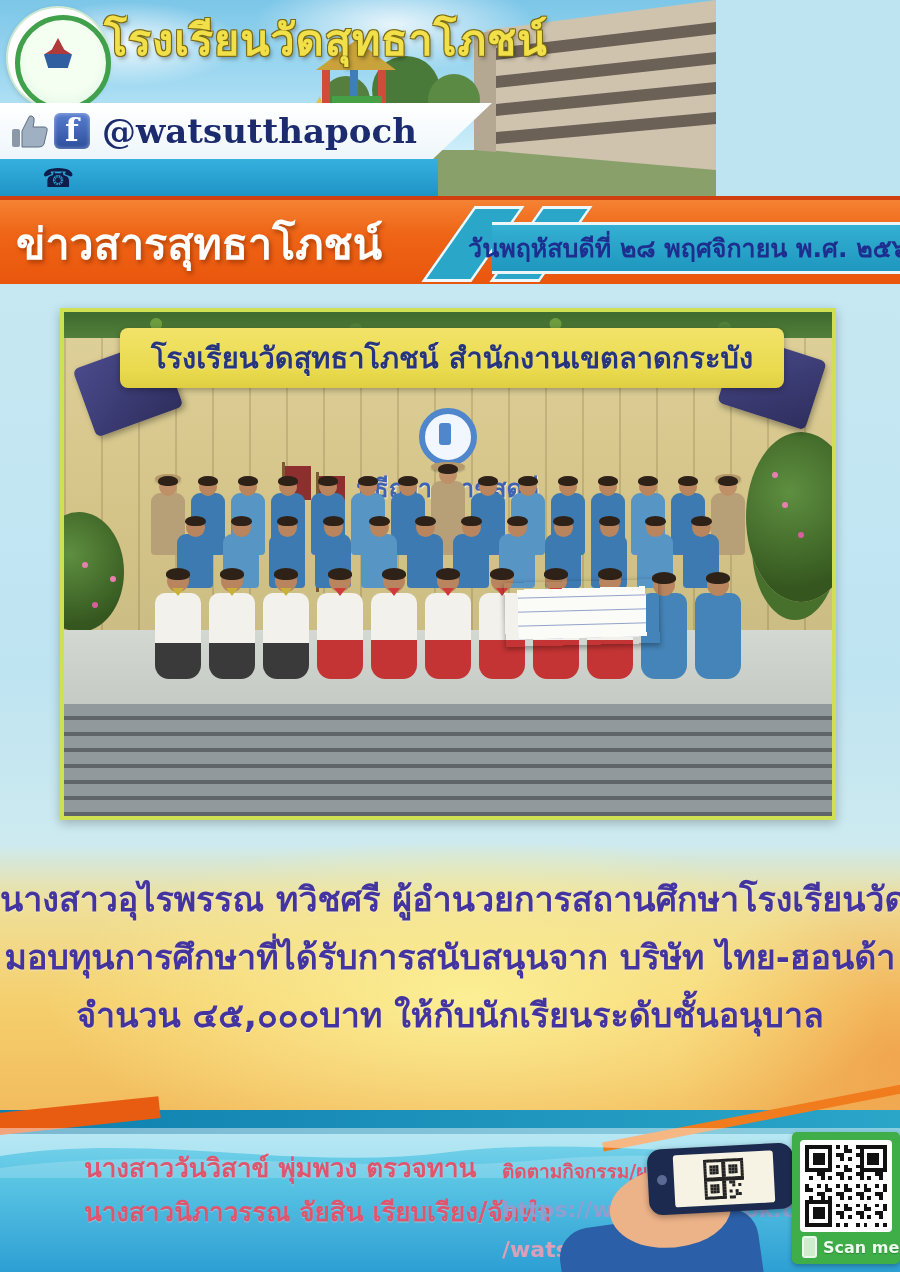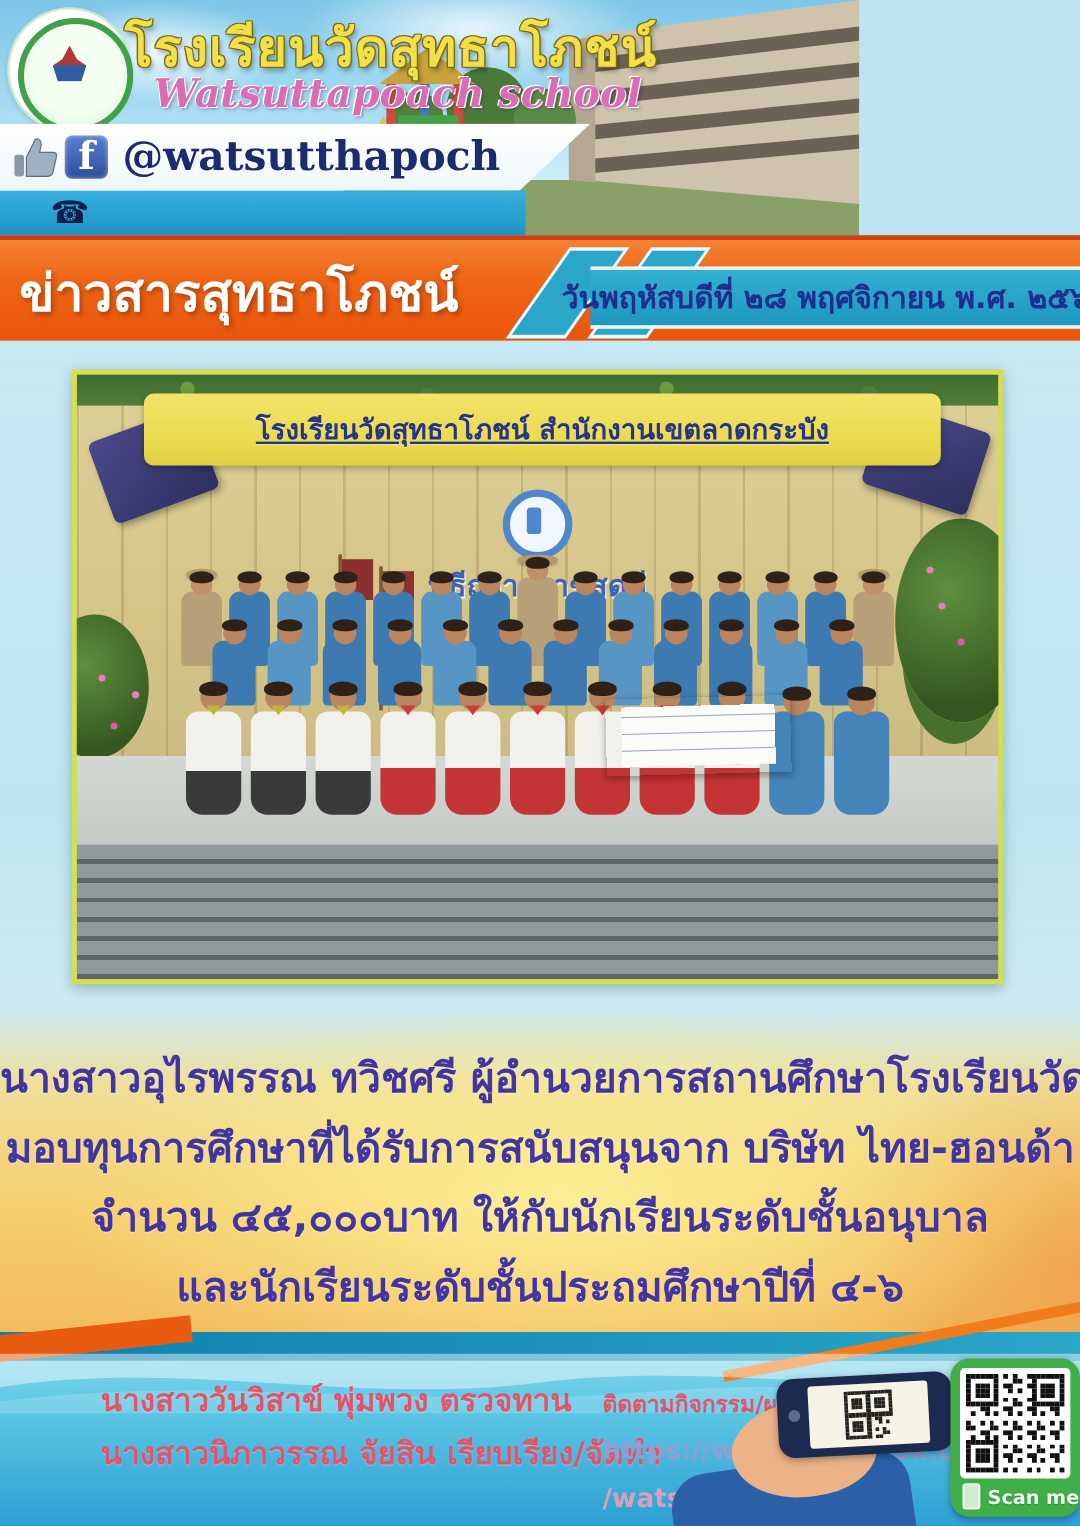--- a/index.html
+++ b/index.html
@@ -74,22 +74,22 @@
     background:repeating-linear-gradient(90deg, rgba(90,70,30,.18) 0 2px, rgba(0,0,0,0) 2px 37px),
       linear-gradient(180deg,#ddcf98 0%,#d5c488 60%,#cbbd84 100%);}
   .bush{position:absolute;border-radius:50%;background:radial-gradient(circle at 40% 35%,#5e8f40,#35571f 75%);}
   .bush.b1{right:-24px;top:120px;width:110px;height:170px;box-shadow:-6px 30px 0 -12px #47702c;}
   .bush.b2{left:-30px;top:200px;width:90px;height:120px;}
   .flower-dots{position:absolute;left:18px;top:250px;width:6px;height:6px;border-radius:50%;background:#e77fb1;
     box-shadow:28px 14px 0 #e77fb1,10px 40px 0 #d85f9d,700px -60px 0 #e77fb1,716px -30px 0 #d85f9d,690px -90px 0 #e77fb1;}
   .stage-banner{position:absolute;left:56px;top:16px;width:664px;height:60px;border-radius:8px;
     background:linear-gradient(180deg,#f2e369 0%,#e9da4e 70%,#dfce42 100%);
     box-shadow:0 2px 6px rgba(0,0,0,.3);display:flex;align-items:center;justify-content:center;}
-  .stage-banner span{font-size:23px;font-weight:bold;color:#27357e;white-space:nowrap;
-    text-shadow:0 1px 0 rgba(255,255,255,.4);text-decoration:underline;}
+  .stage-banner span{font-size:29px;font-weight:bold;color:#27357e;white-space:nowrap;
+    text-shadow:0 1px 0 rgba(255,255,255,.4);}
   .speaker{position:absolute;width:92px;height:72px;background:linear-gradient(145deg,#4a4a8c,#2e2e5e);
     border-radius:6px;box-shadow:2px 3px 6px rgba(0,0,0,.35);}
   .speaker.sp-l{left:18px;top:40px;transform:rotate(-20deg);}
   .speaker.sp-r{right:14px;top:34px;transform:rotate(18deg);}
   .emblem{position:absolute;left:50%;top:96px;transform:translateX(-50%);
     width:46px;height:46px;border-radius:50%;border:6px solid #4f86cc;background:#f2f7ff;}
   .emblem::after{content:"";position:absolute;left:14px;top:9px;width:12px;height:22px;background:#4f86cc;border-radius:3px;}
   .ceremony-text{position:absolute;left:0;top:156px;width:100%;text-align:center;
     font-size:25px;font-weight:bold;color:#3f62b5;text-shadow:1px 1px 0 #f5efc9;}
   .flag{position:absolute;width:3px;height:120px;background:#7a5b33;}
@@ -154,21 +154,21 @@
   .sleeve{position:absolute;left:560px;top:108px;width:200px;height:70px;background:#2b5fa8;
     border-radius:30px 30px 0 0;transform:rotate(-8deg);}
   .hand{position:absolute;left:610px;top:58px;width:120px;height:80px;background:#ecb288;
     border-radius:46% 54% 42% 58%;transform:rotate(-12deg);}
   .phone{position:absolute;left:648px;top:36px;width:146px;height:66px;background:#1d2a4f;
     border-radius:14px;transform:rotate(-3deg);box-shadow:0 2px 6px rgba(0,0,0,.35);}
   .phone-screen{position:absolute;left:26px;top:7px;width:100px;height:52px;background:#f6f2e4;border-radius:3px;
     display:flex;align-items:center;justify-content:center;}
   .phone-dot{position:absolute;left:9px;top:26px;width:10px;height:10px;border-radius:50%;background:#5a6a92;}
   .qr-panel{position:absolute;left:792px;top:22px;width:108px;height:132px;background:#3fae49;
-    border-radius:16px;box-shadow:0 2px 5px rgba(0,0,0,.3);}
+    border-radius:5px;box-shadow:0 2px 5px rgba(0,0,0,.3);}
   .qr-white{position:absolute;left:8px;top:8px;width:92px;height:92px;background:#fff;border-radius:4px;padding:5px;box-sizing:border-box;}
   .qr-grid{display:grid;width:100%;height:100%;}
   .qr-grid div{background:transparent;}
   .qr-grid div.on{background:#111;}
   .qr-mini{width:40px;height:40px;display:grid;}
   .qr-mini div.on{background:#222;}
   .scan-row{position:absolute;left:10px;top:104px;display:flex;align-items:center;gap:6px;}
   .scan-phone-icon{width:11px;height:18px;border:2px solid #eaf7ec;border-radius:3px;background:#cfeccf;}
   .scan-label{font-size:16px;font-weight:bold;color:#eef9ef;text-shadow:0 1px 1px rgba(0,60,0,.3);}
 </style>
@@ -197,21 +197,20 @@
       <rect x="92" y="70" width="8" height="70" fill="#cf4b3a"></rect>
       <rect x="20" y="120" width="110" height="10" fill="#d8b04a"></rect>
       <rect x="46" y="96" width="50" height="8" fill="#45a046"></rect>
       <polygon points="10,140 34,96 44,140" fill="#e0c14e"></polygon>
     </svg>
     <div class="logo">
       <div class="logo-ring"></div>
       <div class="logo-mark"></div>
     </div>
     <div class="title-th">โรงเรียนวัดสุทธาโภชน์</div>
-    <div class="title-en">Watsuttapoach school</div>
     <div class="fb-bar">
       <svg class="thumb-icon" width="40" height="40" viewBox="0 0 40 40">
         <rect x="2" y="18" width="8" height="18" rx="2" fill="#8a98a8"></rect>
         <path d="M12 20 L18 8 Q19 4 22 5 Q25 6 24 11 L23 16 L34 16 Q38 16 37 20 L34 33 Q33 36 29 36 L12 36 Z" fill="#9fb0c2" stroke="#5f6e80" stroke-width="1"></path>
       </svg>
       <div class="f-badge">f</div>
       <div class="fb-handle">@watsutthapoch</div>
     </div>
     <div class="phone-strip">
       <span class="phone-icon">☎</span>
@@ -417,21 +416,20 @@
         </div>
       <div class="sign-board"></div>
     </div>
   </div>
 
   <div class="sec-body">
     <div class="body-lines">
       <div class="body-line">นางสาวอุไรพรรณ ทวิชศรี  ผู้อำนวยการสถานศึกษาโรงเรียนวัดสุทธาโภชน์</div>
       <div class="body-line">มอบทุนการศึกษาที่ได้รับการสนับสนุนจาก บริษัท  ไทย-ฮอนด้า</div>
       <div class="body-line">จำนวน  ๔๕,๐๐๐บาท  ให้กับนักเรียนระดับชั้นอนุบาล</div>
-      <div class="body-line">และนักเรียนระดับชั้นประถมศึกษาปีที่ ๔-๖</div>
     </div>
   </div>
 
   <div class="sec-footer">
     <div class="footer-topband"></div>
     <div class="footer-orange1"></div>
     <div class="footer-orange2"></div>
     <svg class="footer-wave" width="900" height="50" viewBox="0 0 900 50">
       <path d="M0,28 C150,4 300,44 450,24 C600,6 750,40 900,20 L900,0 L0,0 Z" fill="rgba(255,255,255,0.45)"></path>
       <path d="M0,40 C180,16 360,48 540,32 C700,18 800,44 900,34 L900,50 L0,50 Z" fill="rgba(255,255,255,0.18)"></path>

